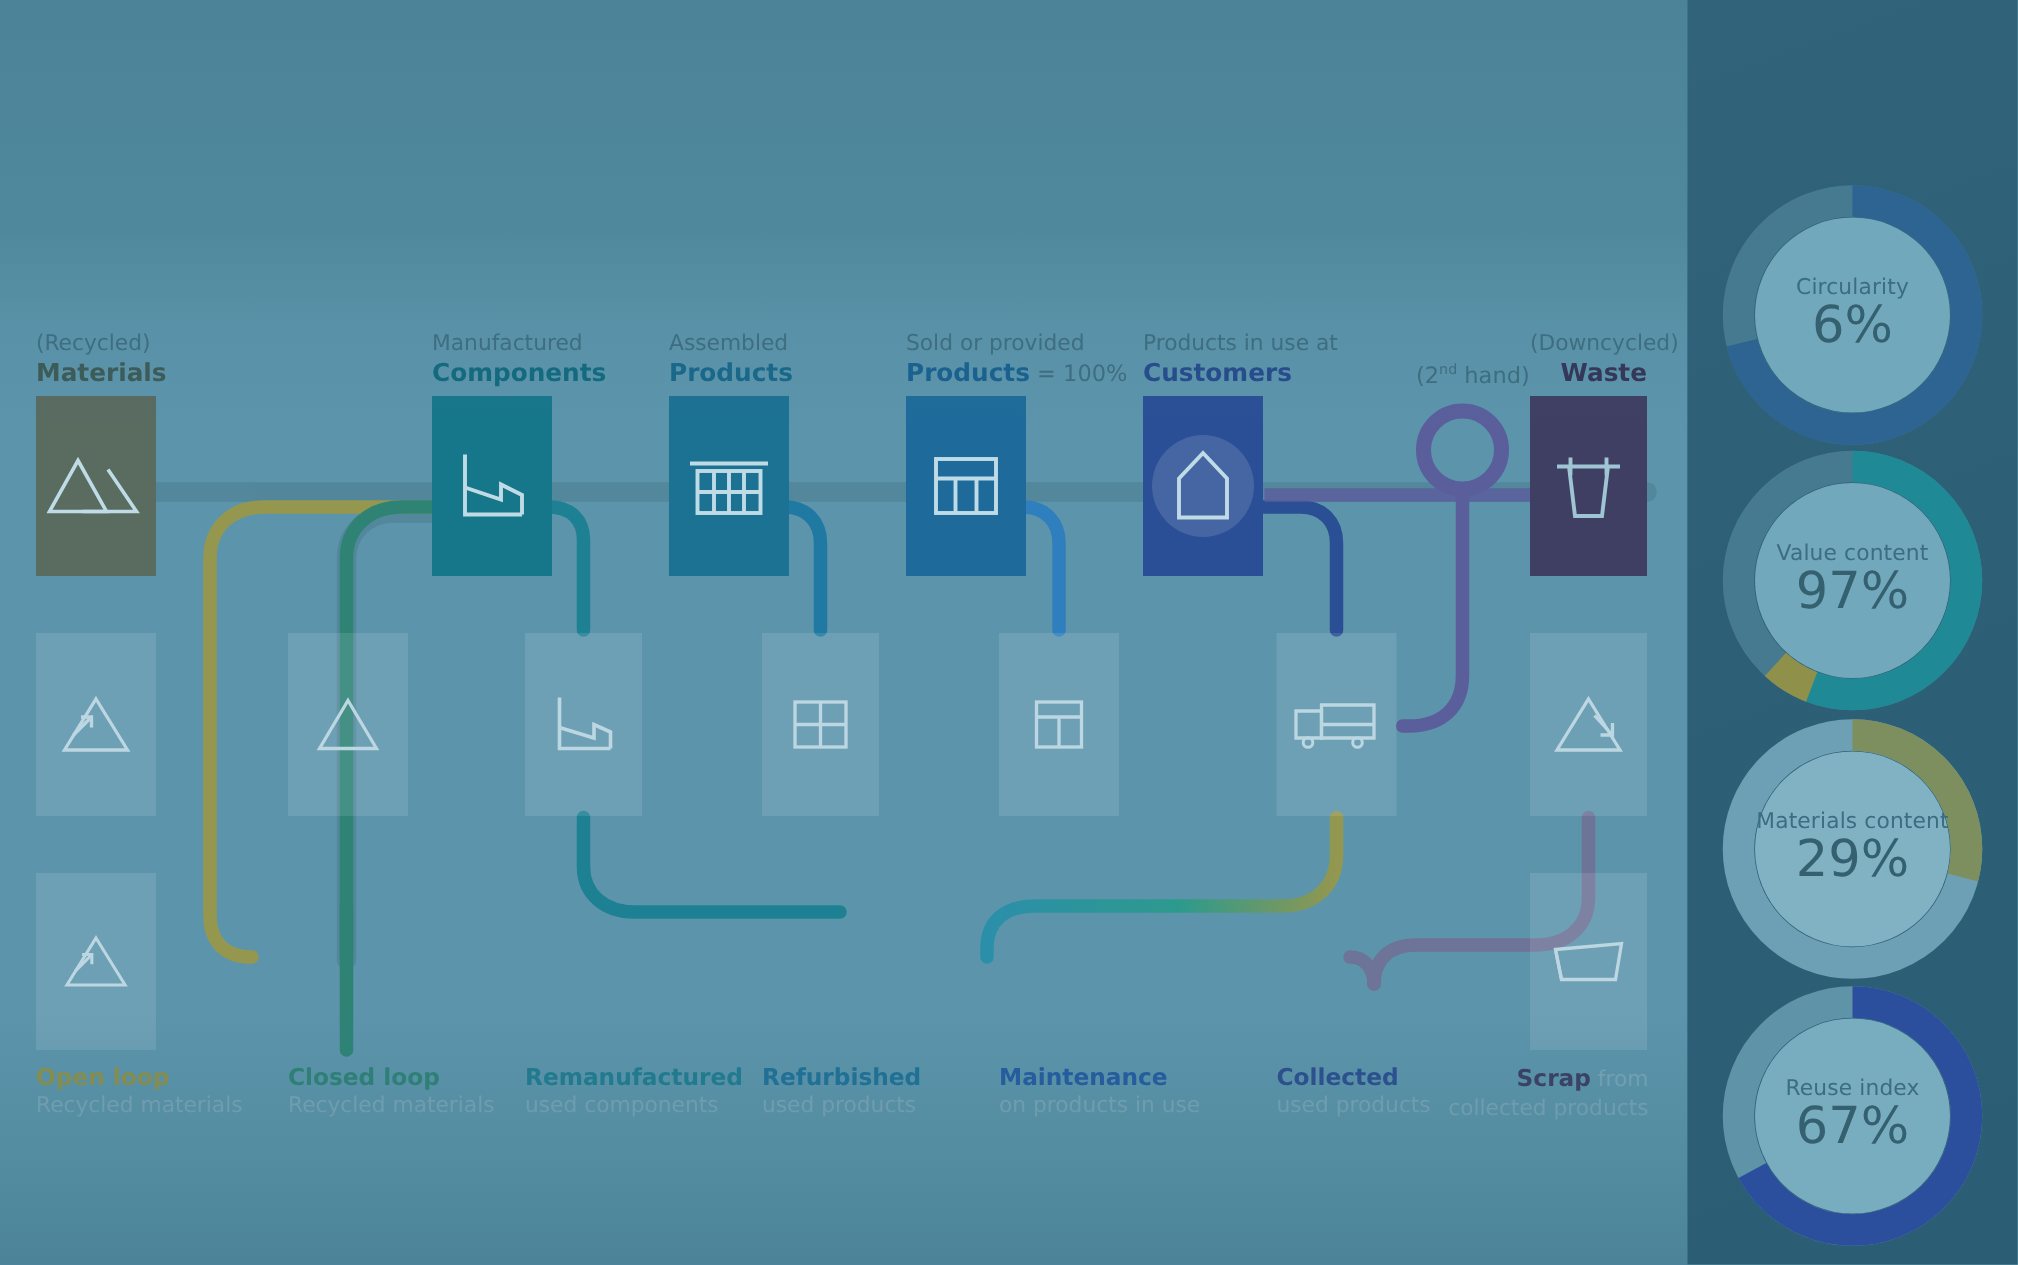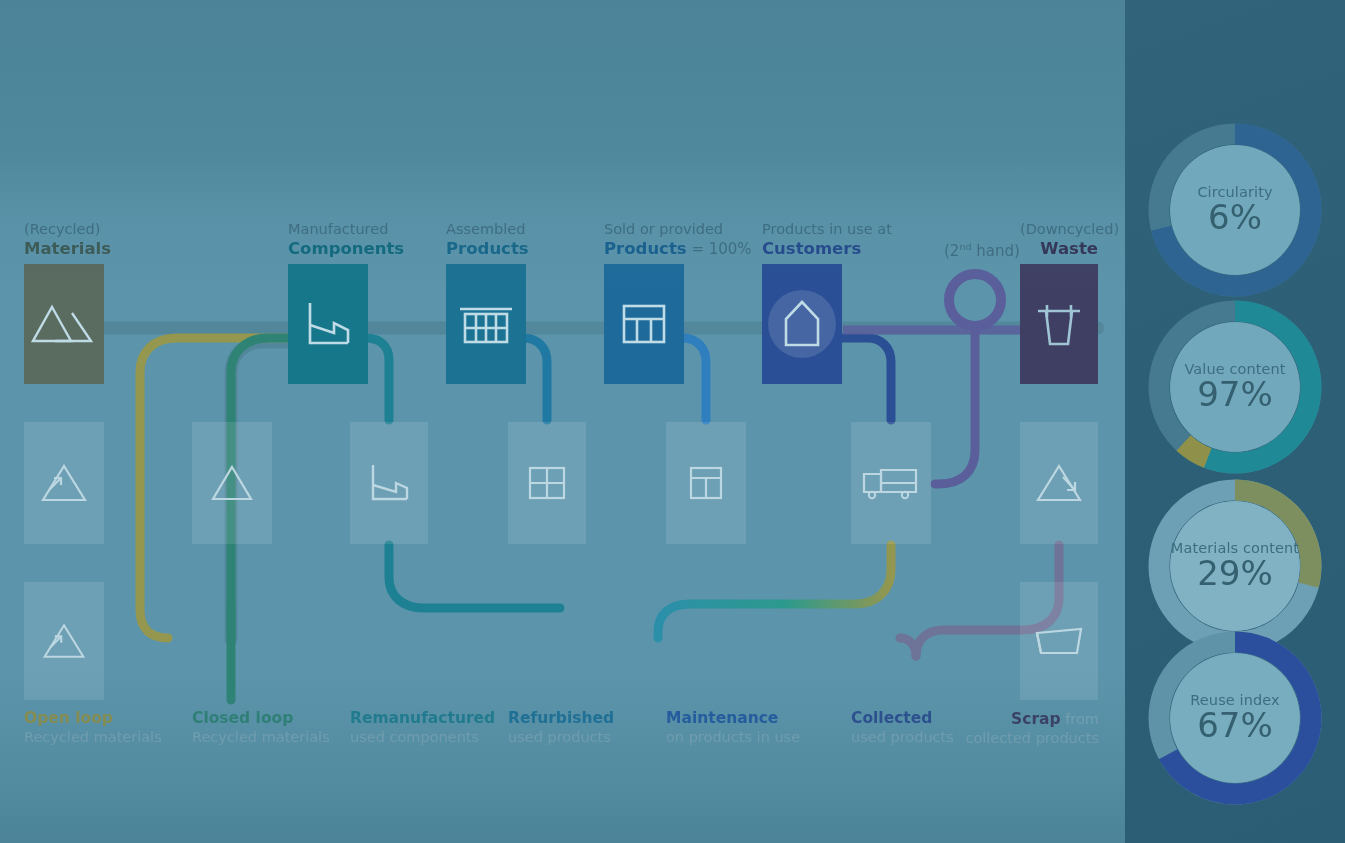--- a/index.html
+++ b/index.html
@@ -346,21 +346,21 @@
         <circle cx="91" cy="91" r="76" fill="none" stroke="#6da0b4" stroke-width="21"></circle>
         <circle cx="91" cy="91" r="76" fill="none" stroke="#7d8f5e" stroke-width="21" stroke-dasharray="138.5 477.5" transform="rotate(-90 91 91)"></circle>
         <circle cx="91" cy="91" r="65" fill="#81b2c4"></circle>
       </svg>
       <div class="gauge-txt">
         <span class="gauge-name">Materials content</span>
         <span class="gauge-val">29%</span>
       </div>
     </div>
 
-    <div class="gauge" style="top:627px;">
+    <div class="gauge" style="top:653px;">
       <svg viewBox="0 0 182 182">
         <circle cx="91" cy="91" r="76" fill="none" stroke="#5f94a8" stroke-width="21"></circle>
         <circle cx="91" cy="91" r="76" fill="none" stroke="#2b4f9c" stroke-width="21" stroke-dasharray="319.9 477.5" transform="rotate(-90 91 91)"></circle>
         <circle cx="91" cy="91" r="65" fill="#78adc0"></circle>
       </svg>
       <div class="gauge-txt">
         <span class="gauge-name">Reuse index</span>
         <span class="gauge-val">67%</span>
       </div>
     </div>

